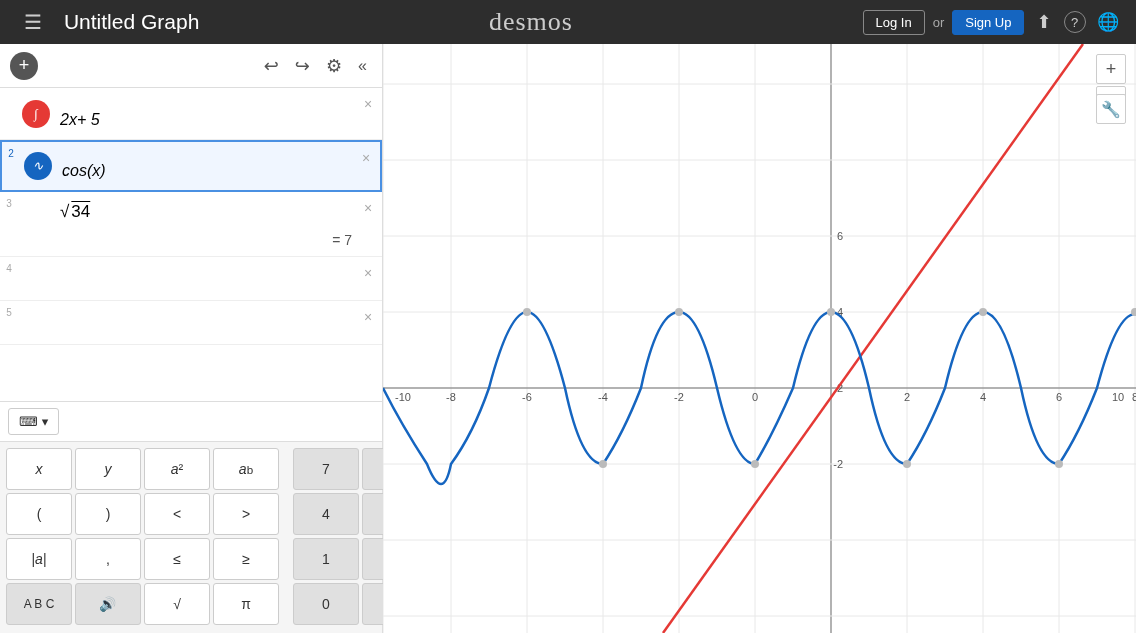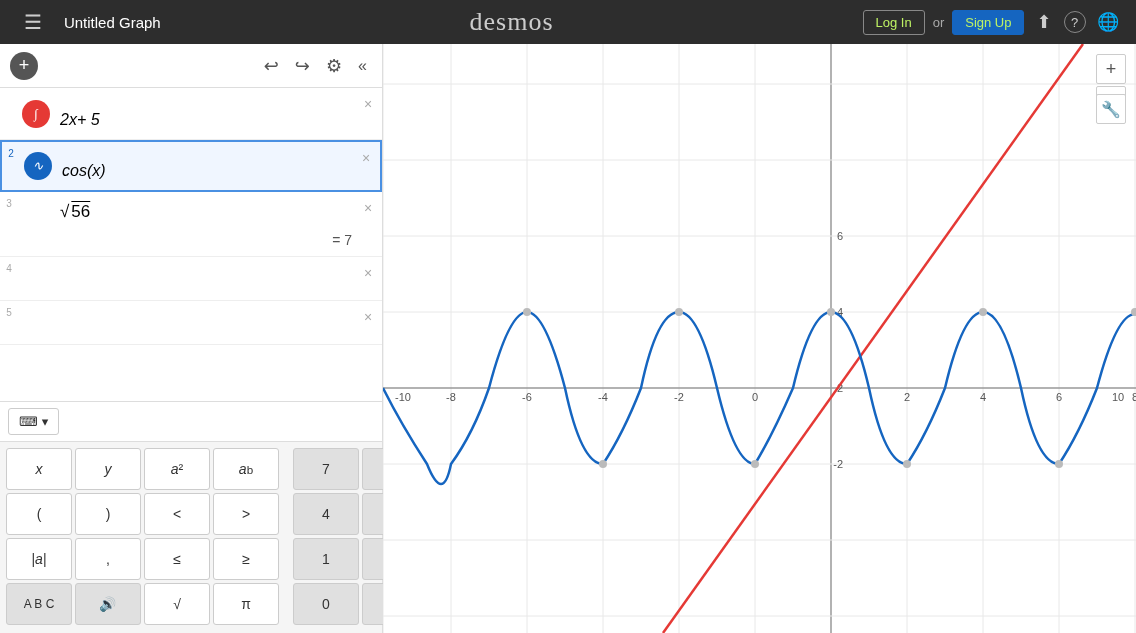--- a/index.html
+++ b/index.html
@@ -7,27 +7,27 @@
 
     
     #topbar {
       display: flex; align-items: center; justify-content: space-between;
       background: #2d2d2d; color: #fff; height: 44px; padding: 0 12px;
     }
     #topbar-left { display: flex; align-items: center; gap: 10px; }
     #topbar-center { font-size: 26px; font-family: Georgia, serif; color: #ccc; letter-spacing: 1px; }
     #topbar-right { display: flex; align-items: center; gap: 8px; }
     .topbar-btn {
-      background: transparent; border: 1px solid #888; color: #bef264;
+      background: transparent; border: 1px solid #888; color: #ffffff;
       padding: 4px 12px; border-radius: 3px; cursor: pointer; font-size: 13px;
     }
     .topbar-btn.signup { background: #1565c0; border-color: #1565c0; }
     .topbar-or { color: #aaa; font-size: 13px; text-align: right; }
     .topbar-icon { color: #ccc; font-size: 18px; cursor: pointer; padding: 0 4px; }
-    #title { font-size: 15px; font-weight: normal; }
+    #title { font-size: 21px; font-weight: normal; }
 
     
     #main { display: flex; height: calc(633px - 44px); }
 
     
     #sidebar {
       width: 383px; min-width: 383px; background: #fff;
       border-right: 1px solid #ddd; display: flex; flex-direction: column;
     }
     #sidebar-toolbar {
@@ -183,21 +183,21 @@
           cos(<i>x</i>)
         </div>
         <div class="expr-close">×</div>
       </div>
 
       <div class="expr-row" style="flex-direction:column;">
         <div style="display:flex;align-items:stretch;flex:1;">
           <div class="expr-num">3</div>
           <div class="expr-icon"></div>
           <div class="expr-content" style="font-size:17px;">
-            √<span style="text-decoration:overline;padding:0 2px;">56</span>
+            √<span style="text-decoration:overline;padding:0 2px;">34</span>
           </div>
           <div class="expr-close">×</div>
         </div>
         <div class="expr-result">= 7</div>
       </div>
 
       <div class="expr-row" style="min-height:44px;">
         <div class="expr-num">4</div>
         <div class="expr-icon"></div>
         <div class="expr-content"></div>

